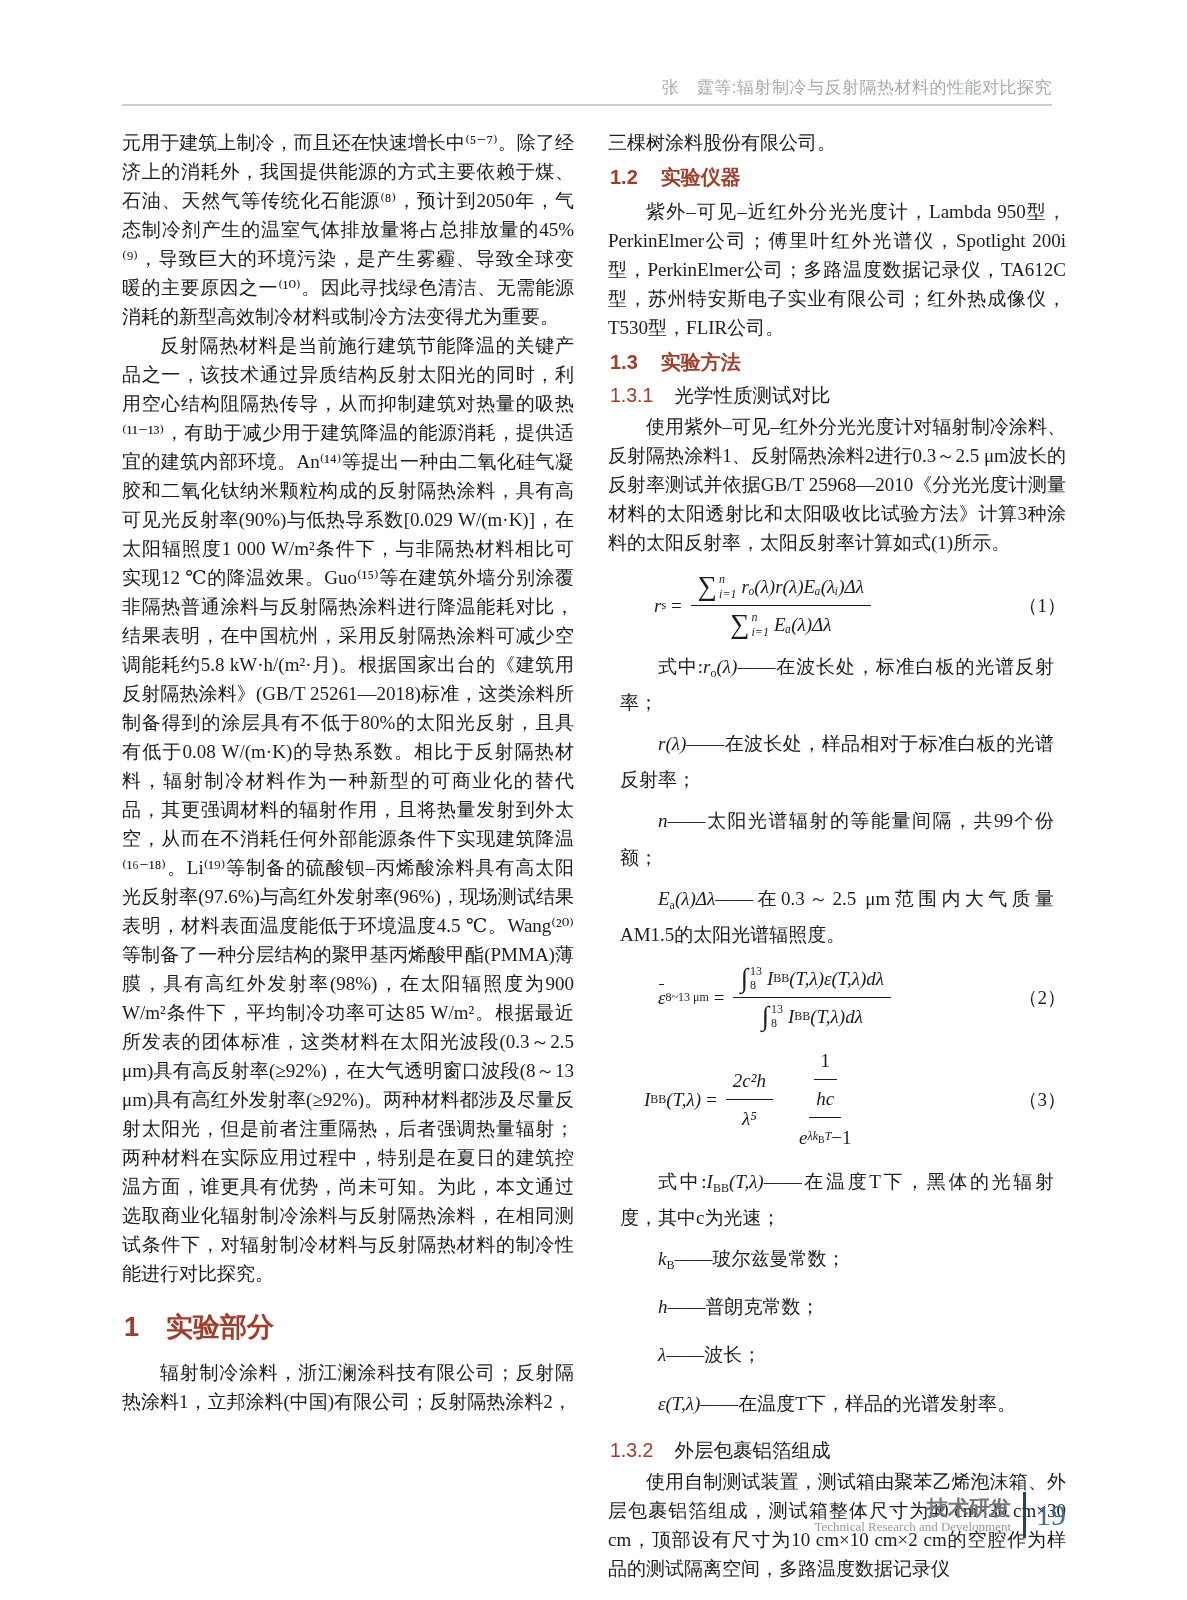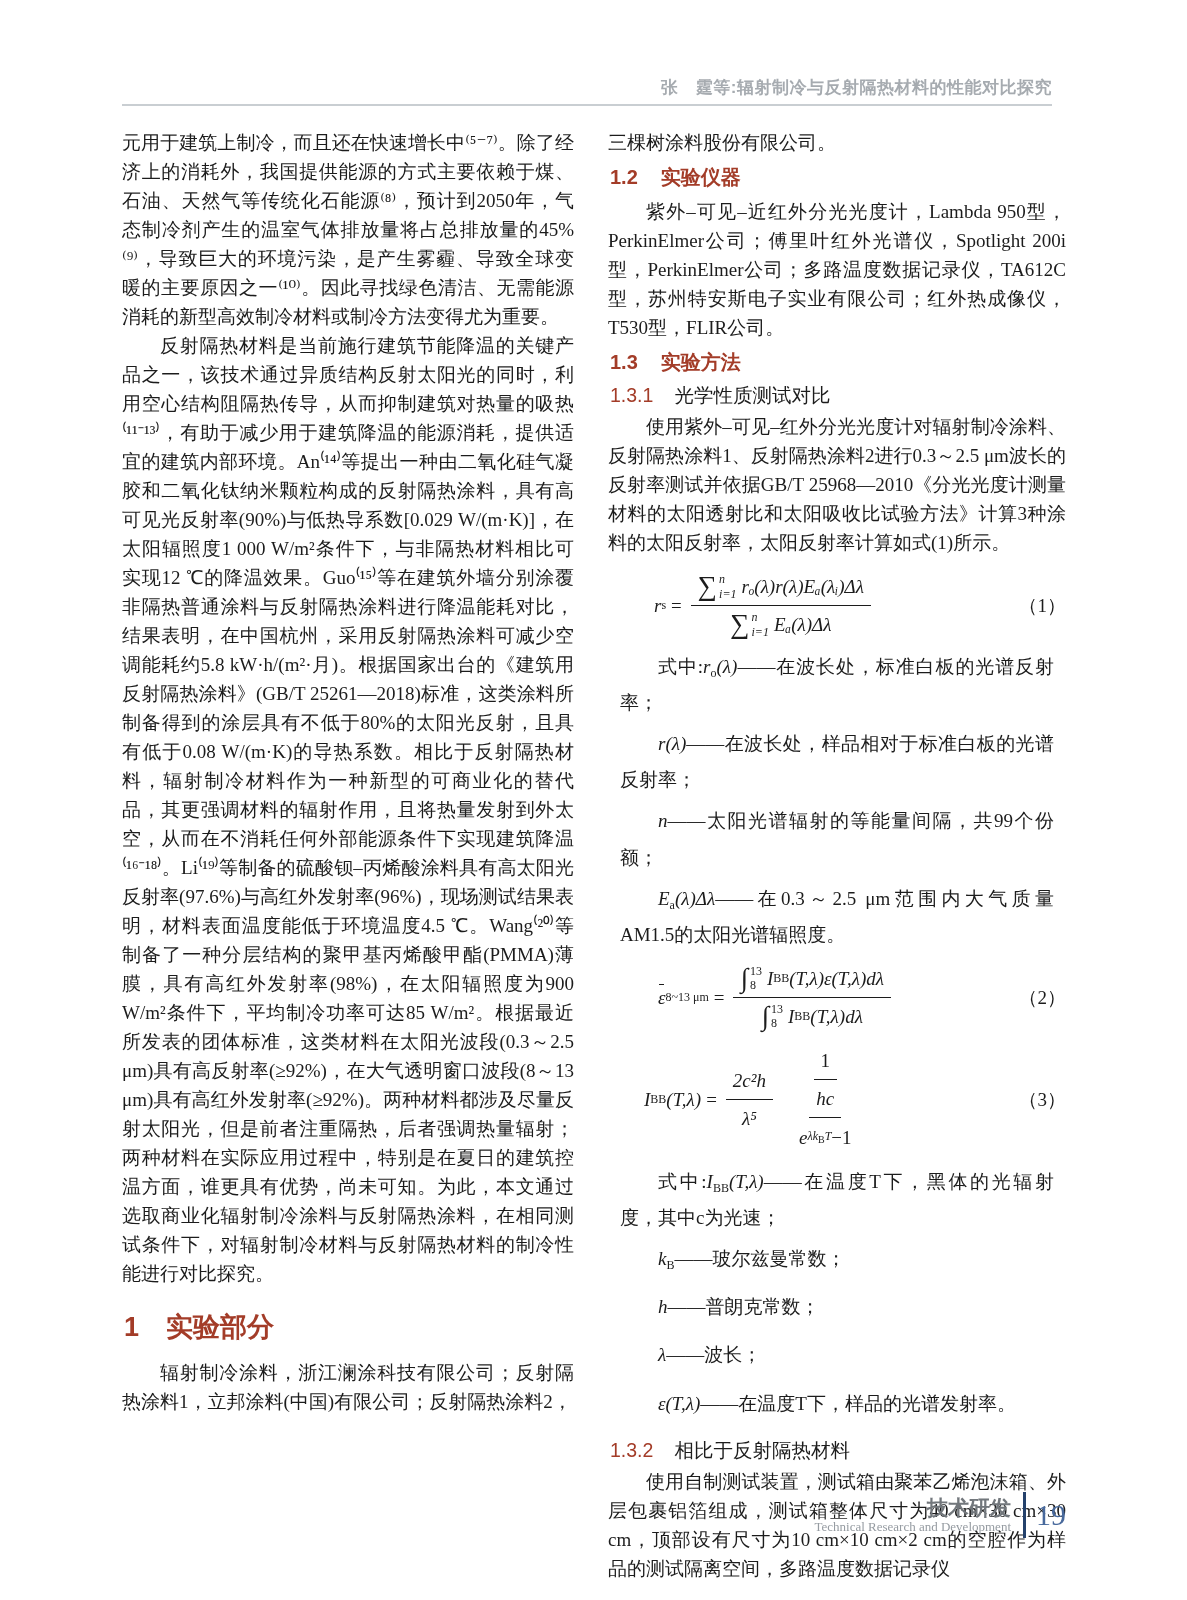--- a/index.html
+++ b/index.html
@@ -20,34 +20,33 @@
     color:var(--ink);
   }
   .page{position:absolute;inset:0;background:#fff;}
 
   
   .running-title{
     position:absolute;top:76px;left:122px;width:930px;
     text-align:right;font-size:17px;color:var(--hdr-gray);
     font-family:"Liberation Sans","DejaVu Sans",sans-serif;
     letter-spacing:.5px;
-    font-weight:bold;
   }
   .header-rule{
     position:absolute;top:104px;left:122px;width:930px;height:2px;
     background:var(--rule-gray);
   }
 
   
   .col{position:absolute;top:128px;width:452px;font-size:19px;line-height:29px;
        text-align:justify;text-justify:inter-ideograph;}
   .col-left{left:122px;}
   .col-right{left:608px;width:458px;}
   p.body{margin:0;}
-  p.indent{text-indent:2em;font-family:Liberation Serif, serif;}
+  p.indent{text-indent:2em;}
 
   
   .h-sec1{
     font-family:"Liberation Sans","DejaVu Sans",sans-serif;
     color:var(--red);font-weight:700;font-size:27px;line-height:32px;
     margin:23px 0 15px 2px;text-align:left;
   }
   .h-sec1 .h-num{margin-right:27px;}
   .h-sec2{
     font-family:"Liberation Sans","DejaVu Sans",sans-serif;
@@ -240,21 +239,21 @@
       </span>
       <span class="f-label">（3）</span>
     </div>
 
     <p class="def"><span>式中:</span><span class="it">I</span><span class="sub">BB</span><span class="it">(T,λ)</span><span>——在温度T下，黑体的光辐射度，其中c为光速；</span></p>
     <p class="def"><span></span><span class="it">k</span><span class="sub">B</span><span class="it"></span><span>——玻尔兹曼常数；</span></p>
     <p class="def"><span></span><span class="it">h</span><span class="sub"></span><span class="it"></span><span>——普朗克常数；</span></p>
     <p class="def"><span></span><span class="it">λ</span><span class="sub"></span><span class="it"></span><span>——波长；</span></p>
     <p class="def"><span></span><span class="it">ε</span><span class="sub"></span><span class="it">(T,λ)</span><span>——在温度T下，样品的光谱发射率。</span></p>
 
-    <h4 class="h-sec3"><span class="h-num">1.3.2</span><span>相比于反射隔热材料</span></h4>
+    <h4 class="h-sec3"><span class="h-num">1.3.2</span><span>外层包裹铝箔组成</span></h4>
 
     <p class="body indent">使用自制测试装置，测试箱由聚苯乙烯泡沫箱、外层包裹铝箔组成，测试箱整体尺寸为40 cm×30 cm×30 cm，顶部设有尺寸为10 cm×10 cm×2 cm的空腔作为样品的测试隔离空间，多路温度数据记录仪</p>
   </section>
 
   <div class="footer">
     <div class="ft-text">
       <div class="ft-cn">技术研发</div>
       <div class="ft-en">Technical Research and Development</div>
     </div>
     <div class="ft-bar"></div>

